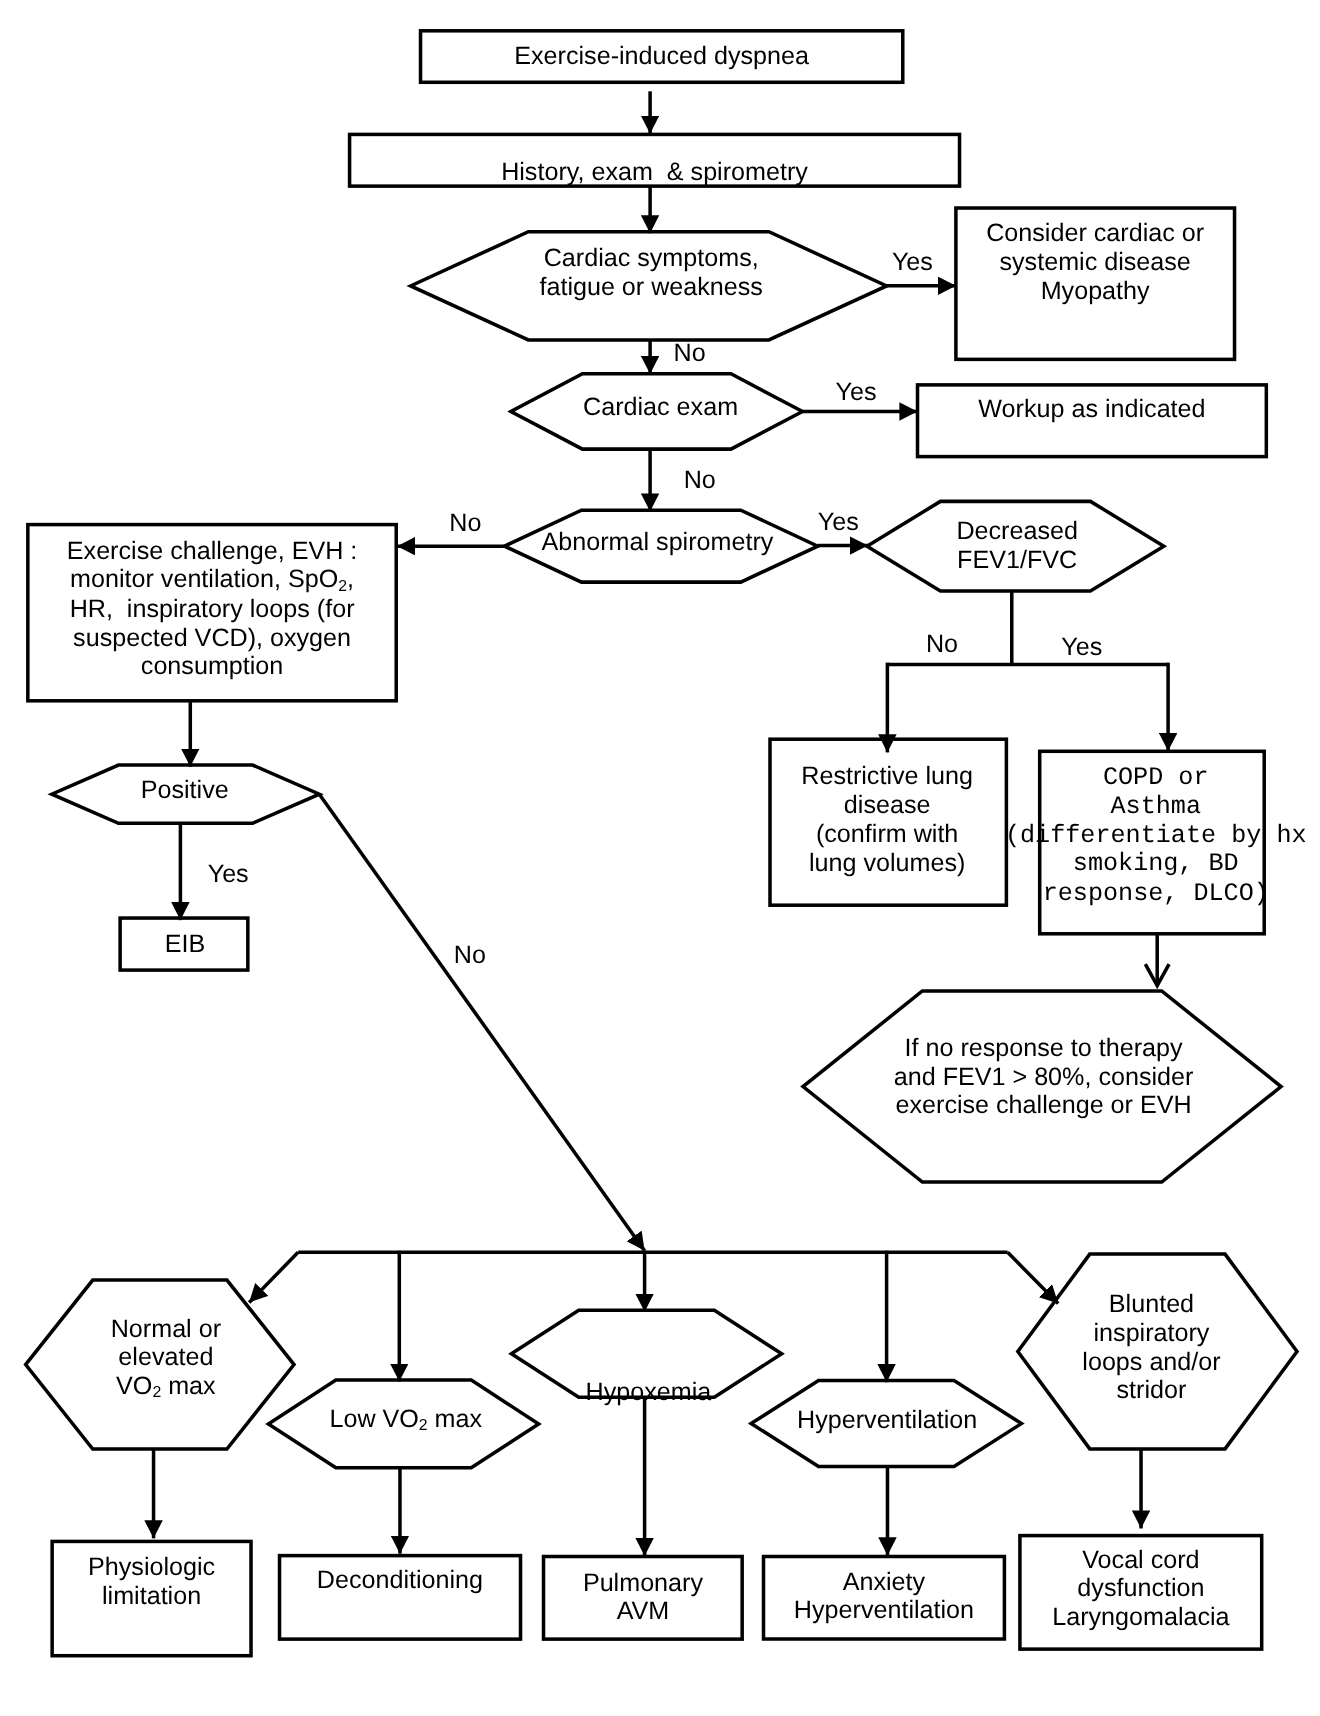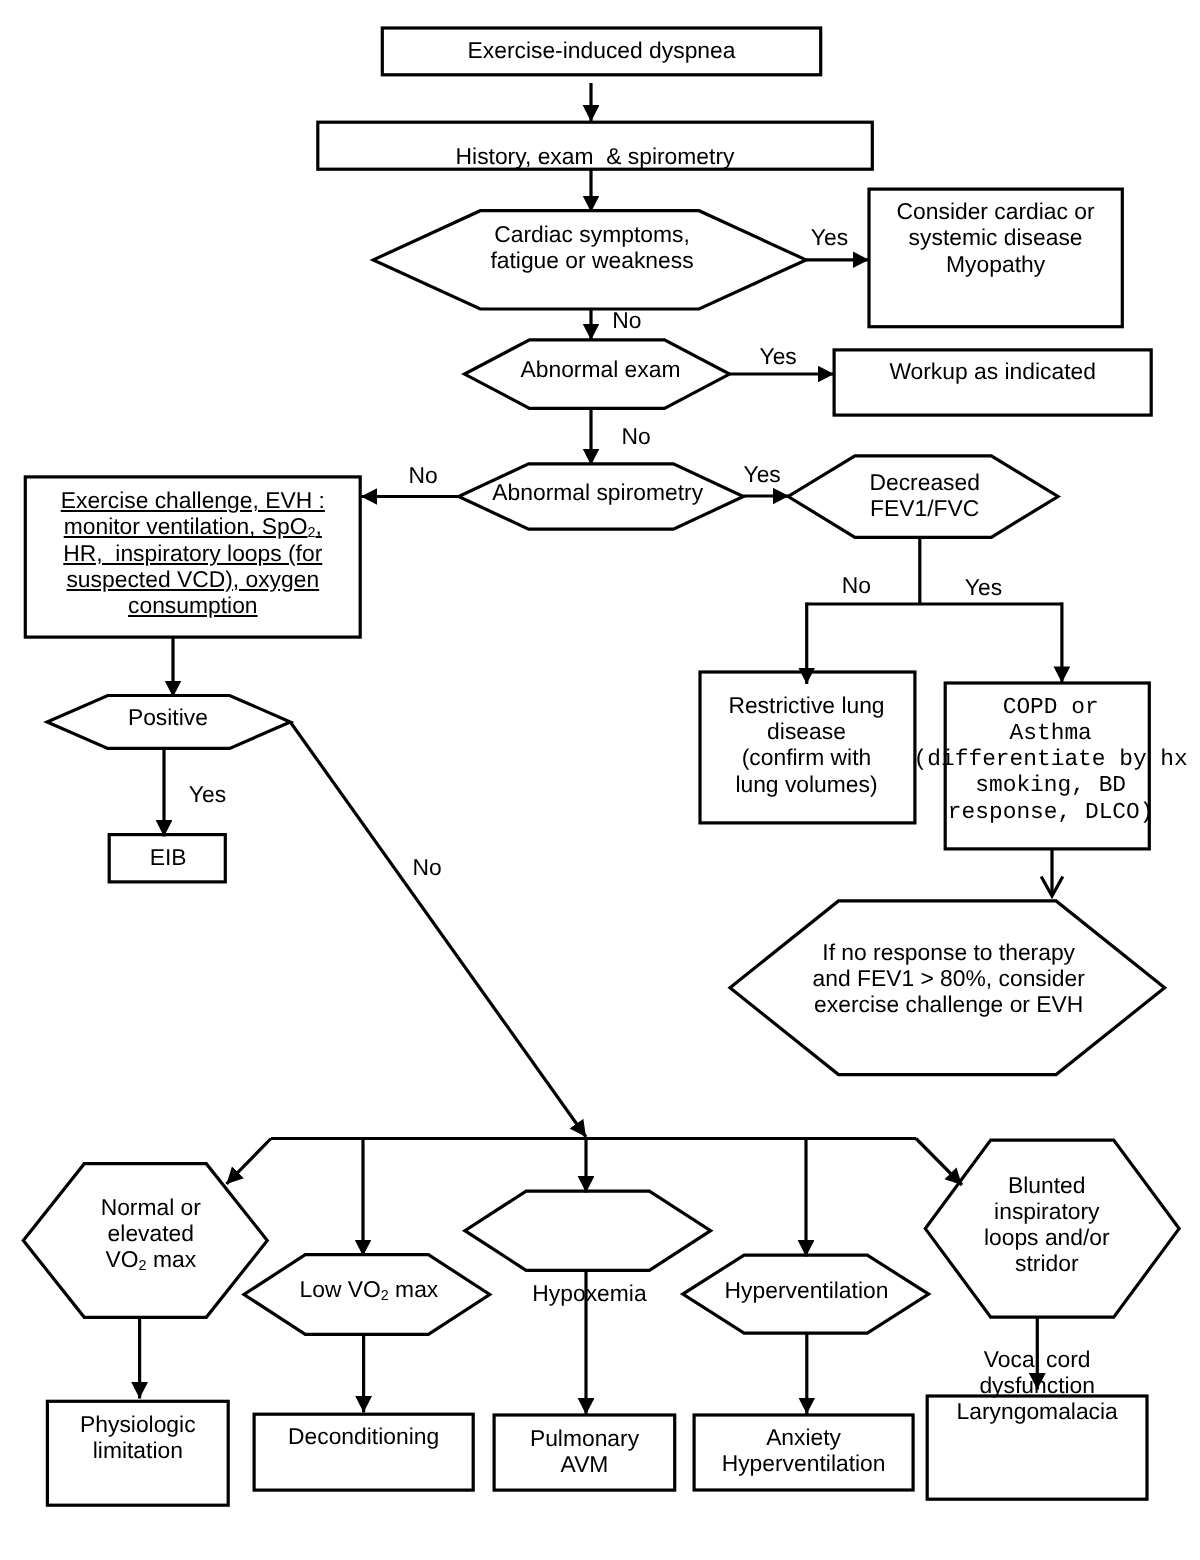--- a/index.html
+++ b/index.html
@@ -83,40 +83,40 @@
 <line x1="586.0" y1="1270.3" x2="586.0" y2="1414.5" stroke="#000" stroke-width="3.20" marker-end="url(#fa)"></line>
 <line x1="806.8" y1="1333.1" x2="806.8" y2="1414.0" stroke="#000" stroke-width="3.20" marker-end="url(#fa)"></line>
 <line x1="1037.3" y1="1317.2" x2="1037.3" y2="1389.5" stroke="#000" stroke-width="3.20" marker-end="url(#fa)"></line>
 </g>
 </svg>
 <div>
 <div class="node-label" style="left:601.5px;top:36.90px;"><span>Exercise-induced dyspnea</span></div>
 <div class="node-label" style="left:595.0px;top:130.25px;margin-top:13px;"><span>History, exam  &amp; spirometry</span></div>
 <div class="node-label" style="left:592.0px;top:221px;"><span>Cardiac symptoms,</span><span>fatigue or weakness</span></div>
 <div class="node-label" style="left:995.6px;top:198.40px;"><span>Consider cardiac or</span><span>systemic disease</span><span>Myopathy</span></div>
-<div class="node-label" style="left:600.5px;top:355.75px;"><span>Abnormal exam</span></div>
+<div class="node-label" style="left:600.5px;top:355.75px;"><span>Cardiac exam</span></div>
 <div class="node-label" style="left:992.7px;top:358.40px;"><span>Workup as indicated</span></div>
 <div class="node-label" style="left:597.7px;top:478.70px;"><span>Abnormal spirometry</span></div>
-<div class="node-label" style="left:192.8px;top:487.40px;text-decoration:underline;"><span>Exercise challenge, EVH :</span><span>monitor ventilation, SpO<sub>2</sub>,</span><span>HR,  inspiratory loops (for</span><span>suspected VCD), oxygen</span><span>consumption</span></div>
+<div class="node-label" style="left:192.8px;top:487.40px;"><span>Exercise challenge, EVH :</span><span>monitor ventilation, SpO<sub>2</sub>,</span><span>HR,  inspiratory loops (for</span><span>suspected VCD), oxygen</span><span>consumption</span></div>
 <div class="node-label" style="left:924.7px;top:469.40px;"><span>Decreased</span><span>FEV1/FVC</span></div>
 <div class="node-label" style="left:806.5px;top:692.30px;"><span>Restrictive lung</span><span>disease</span><span>(confirm with</span><span>lung volumes)</span></div>
 <div class="node-label" style="left:1050.7px;top:694.20px;font-family:Liberation Mono, monospace;"><span>COPD or</span><span>Asthma</span><span>(differentiate by hx</span><span>smoking, BD</span><span>response, DLCO)</span></div>
 <div class="node-label" style="left:948.7px;top:938.50px;"><span>If no response to therapy</span><span>and FEV1 &gt; 80%, consider</span><span>exercise challenge or EVH</span></div>
 <div class="node-label" style="left:167.9px;top:704.40px;"><span>Positive</span></div>
 <div class="node-label" style="left:168.2px;top:843.75px;"><span>EIB</span></div>
 <div class="node-label" style="left:150.8px;top:1194.10px;"><span>Normal or</span><span>elevated</span><span>VO<sub>2</sub> max</span></div>
 <div class="node-label" style="left:368.9px;top:1276.40px;"><span>Low VO<sub>2</sub> max</span></div>
-<div class="node-label" style="left:589.5px;top:1280px;"><span>Hypoxemia</span></div>
+<div class="node-label" style="left:589.5px;top:1252px;"><span>Hypoxemia</span></div>
 <div class="node-label" style="left:806.5px;top:1276.70px;"><span>Hyperventilation</span></div>
 <div class="node-label" style="left:1046.8px;top:1172.00px;"><span>Blunted</span><span>inspiratory</span><span>loops and/or</span><span>stridor</span></div>
 <div class="node-label" style="left:137.8px;top:1410.90px;"><span>Physiologic</span><span>limitation</span></div>
 <div class="node-label" style="left:363.6px;top:1423.10px;"><span>Deconditioning</span></div>
 <div class="node-label" style="left:584.5px;top:1424.60px;"><span>Pulmonary</span><span>AVM</span></div>
 <div class="node-label" style="left:803.6px;top:1424.10px;"><span>Anxiety</span><span>Hyperventilation</span></div>
-<div class="node-label" style="left:1037.2px;top:1346px;"><span>Vocal cord</span><span>dysfunction</span><span>Laryngomalacia</span></div>
+<div class="node-label" style="left:1037.2px;top:1404.00px;"><span>Vocal cord</span><span>dysfunction</span><span>Laryngomalacia</span></div>
 </div>
 <div>
 <div class="edge-label" style="left:810.8px;top:223.75px;">Yes</div>
 <div class="edge-label" style="left:612.3px;top:306.70px;">No</div>
 <div class="edge-label" style="left:759.5px;top:343.00px;">Yes</div>
 <div class="edge-label" style="left:621.5px;top:422.80px;">No</div>
 <div class="edge-label" style="left:408.5px;top:461.50px;">No</div>
 <div class="edge-label" style="left:743.5px;top:460.70px;">Yes</div>
 <div class="edge-label" style="left:841.8px;top:571.90px;">No</div>
 <div class="edge-label" style="left:964.8px;top:574.00px;">Yes</div>

